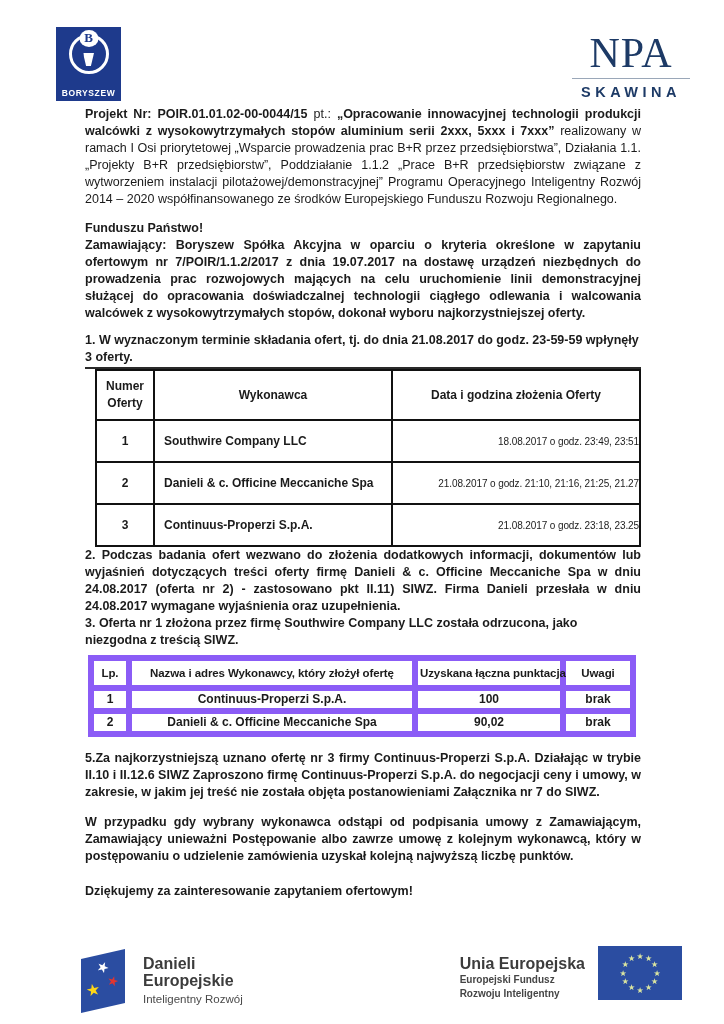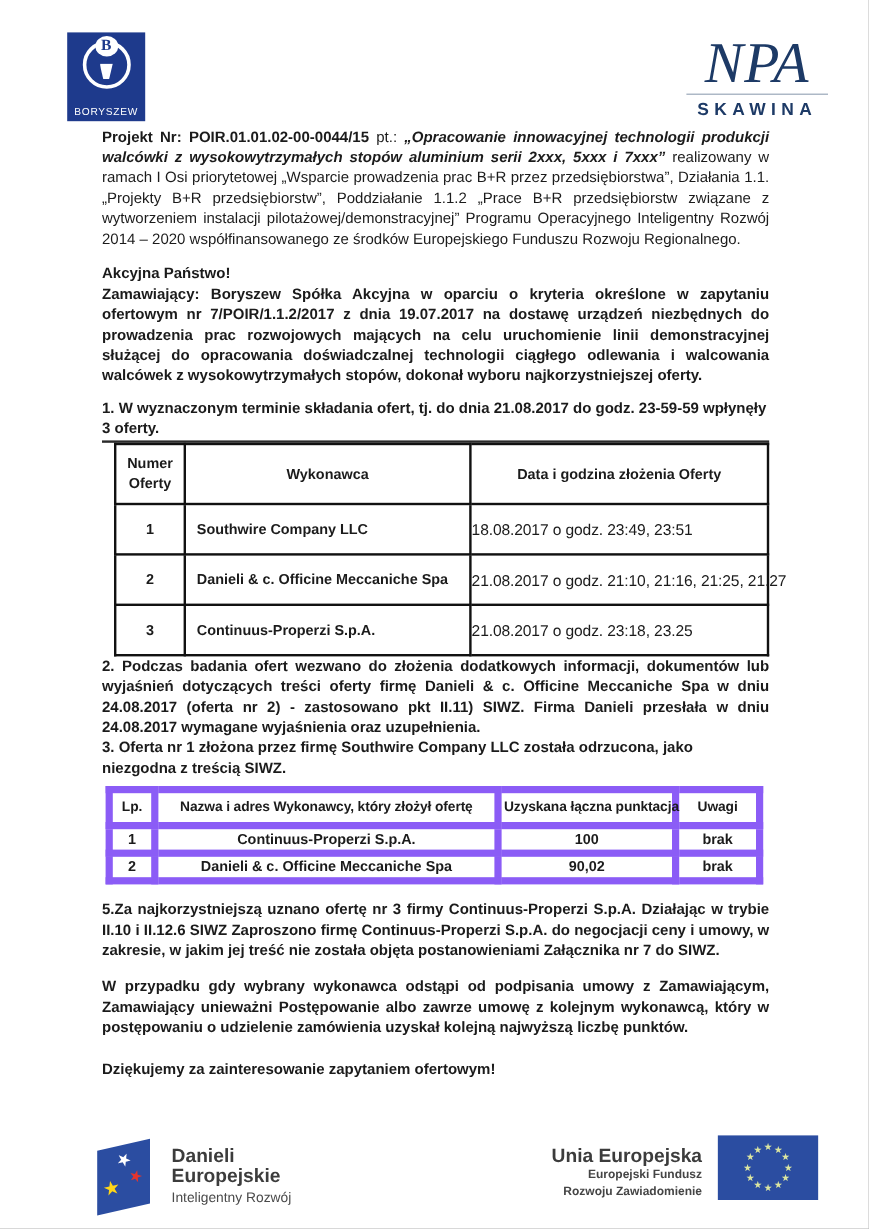--- a/index.html
+++ b/index.html
@@ -18,65 +18,65 @@
   .bory-ring { position:relative; margin-top:7px; width:40px; height:40px;
                border:3px solid #fff; border-radius:50%; }
   .bory-b { position:absolute; top:-7px; left:50%; transform:translateX(-50%);
             width:19px; height:17px; background:#fff; border-radius:50%;
             color:#1e3a8c; font-weight:bold; font-size:13px; line-height:16px;
             text-align:center; font-family:"Liberation Serif", serif; }
   .bory-cup { position:absolute; bottom:5px; left:50%; transform:translateX(-50%);
               width:11px; height:13px; background:#fff;
               clip-path:polygon(0 0,100% 0,72% 100%,28% 100%); border-radius:0 0 3px 3px; }
   .bory-label { margin-top:auto; margin-bottom:3px; color:#fff; font-size:8.5px;
-                font-weight:normal; letter-spacing:0.6px; }
+                font-weight:bold; letter-spacing:0.6px; }
   .npa { text-align:center; margin-top:6px; min-width:122px; }
   .npa-name { font-family:"Liberation Serif", serif; color:#1d3a66;
-              font-size:48px; line-height:40px; letter-spacing:1px;font-style:italic; }
+              font-size:42px; line-height:40px; letter-spacing:1px; }
   .npa-rule { height:1px; background:#9aa7b8; margin:5px 2px 5px; }
   .npa-city { color:#1d3a66; font-size:14.5px; font-weight:bold; letter-spacing:4.5px; }
 
   
   .content { position:absolute; top:106px; left:85px; width:556px;
              font-size:12.5px; line-height:17px; }
   .just { text-align:justify; }
   .bold { font-weight:bold; }
-  .bi   { font-weight:bold; font-style:italic; }
+  .bi   { font-weight:bold; }
   .doc-title { text-align:center; font-weight:bold; margin-top:12px; }
   .salut { margin-top:12px; font-weight:bold; }
   .mt { }
   .point1 { margin-top:10px; font-weight:bold; border-bottom:2px solid #2a2a2a;
             padding-bottom:1px; }
   .closing { margin-top:18px; font-weight:bold; }
 
   
   table { border-collapse:collapse; table-layout:fixed;padding-left:25px; }
   .t1 { margin-left:10px; width:544px; font-size:12px; }
   .t1 th, .t1 td { border:2px solid #111; vertical-align:middle; }
   .t1 th { height:50px; font-weight:bold; text-align:center; padding:2px 4px; }
   .t1 td { height:42px; }
   .t1 .namecell { padding-left:9px; white-space:nowrap; font-weight:bold;border-radius:14px; }
-  .t1 .datecell { text-align:left; font-size:13px; white-space:nowrap; letter-spacing:-0.1px;border-radius:10px; }
+  .t1 .datecell { text-align:right; font-size:10px; white-space:nowrap; letter-spacing:-0.1px;border-radius:10px; }
   .t1 .numcell { text-align:center; font-weight:bold; }
 
   .t2 { margin-left:3px; margin-top:6px; width:542px; font-size:12px; }
   .t2 th, .t2 td { border:6px solid #8b5cf6; vertical-align:middle; text-align:center; }
   .t2 th { height:30px; font-weight:bold; font-size:11.5px; white-space:nowrap;
            letter-spacing:-0.1px; padding:1px 2px; }
   .t2 td { height:22px; font-weight:bold; white-space:nowrap; }
 
   
   .footer { position:absolute; left:68px; right:42px; top:946px;
             display:flex; justify-content:space-between; align-items:flex-start; }
   .fe { display:flex; gap:13px; align-items:flex-start; }
   .fe-text { margin-top:9px; }
   .fe-l1 { font-size:16px; font-weight:bold; color:#3c3c3c; line-height:17px; }
   .fe-l3 { font-size:11.5px; color:#4a4a4a; margin-top:4px; }
   .eu { display:flex; gap:13px; align-items:flex-start; }
-  .eu-text { margin-top:9px; text-align:right; }
+  .eu-text { margin-top:9px; text-align:left; }
   .eu-l1 { font-size:16px; font-weight:bold; color:#3c3c3c; line-height:18px; }
   .eu-l2 { font-size:10px; font-weight:bold; color:#454545; line-height:14px; }
 </style>
 </head>
 <body>
 
 <div class="page">
 
   <div class="header">
     <div class="bory">
@@ -91,21 +91,21 @@
       <div class="npa-rule"></div>
       <div class="npa-city">SKAWINA</div>
     </div>
   </div>
 
   <div class="content">
 
     <p class="just"><span class="bold">Projekt Nr: POIR.01.01.02-00-0044/15</span><span> pt.: </span><span class="bi">„Opracowanie innowacyjnej technologii produkcji walcówki z wysokowytrzymałych stopów aluminium serii 2xxx, 5xxx i 7xxx”</span><span> realizowany w ramach I Osi priorytetowej „Wsparcie prowadzenia prac B+R przez przedsiębiorstwa”, Działania 1.1. „Projekty B+R przedsiębiorstw”, Poddziałanie 1.1.2 „Prace B+R przedsiębiorstw związane z wytworzeniem instalacji pilotażowej/demonstracyjnej” Programu Operacyjnego Inteligentny Rozwój 2014 – 2020 współfinansowanego ze środków Europejskiego Funduszu Rozwoju Regionalnego.</span></p>
 
 
-    <p class="salut">Akcyjna Państwo!</p>
+    <p class="salut">Funduszu Państwo!</p>
     <p class="bold just">Zamawiający: Boryszew Spółka Akcyjna w oparciu o kryteria określone w zapytaniu ofertowym nr 7/POIR/1.1.2/2017 z dnia 19.07.2017 na dostawę urządzeń niezbędnych do prowadzenia prac rozwojowych mających na celu uruchomienie linii demonstracyjnej służącej do opracowania doświadczalnej technologii ciągłego odlewania i walcowania walcówek z wysokowytrzymałych stopów, dokonał wyboru najkorzystniejszej oferty.</p>
 
     <p class="point1">1. W wyznaczonym terminie składania ofert, tj. do dnia 21.08.2017 do godz. 23-59-59 wpłynęły 3 oferty.</p>
 
     <table class="t1">
       <colgroup>
           <col style="width:58px">
           <col style="width:238px">
           <col style="width:248px">
         </colgroup>
@@ -186,21 +186,21 @@
         <div class="fe-l1">Danieli</div>
         <div class="fe-l1">Europejskie</div>
         <div class="fe-l3">Inteligentny Rozwój</div>
       </div>
     </div>
 
     <div class="eu">
       <div class="eu-text">
         <div class="eu-l1">Unia Europejska</div>
         <div class="eu-l2">Europejski Fundusz</div>
-        <div class="eu-l2">Rozwoju Zawiadomienie</div>
+        <div class="eu-l2">Rozwoju Inteligentny</div>
       </div>
       <svg class="eu-flag" width="84" height="54" viewBox="0 0 84 54">
         <rect width="84" height="54" fill="#2b4da1"></rect>
         <g font-family="DejaVu Sans" font-size="8" fill="#dce6a0" text-anchor="middle">
           <text x="42" y="10" dominant-baseline="central">★</text>
           <text x="50.5" y="12.3" dominant-baseline="central">★</text>
           <text x="56.7" y="18.5" dominant-baseline="central">★</text>
           <text x="59" y="27" dominant-baseline="central">★</text>
           <text x="56.7" y="35.5" dominant-baseline="central">★</text>
           <text x="50.5" y="41.7" dominant-baseline="central">★</text>

